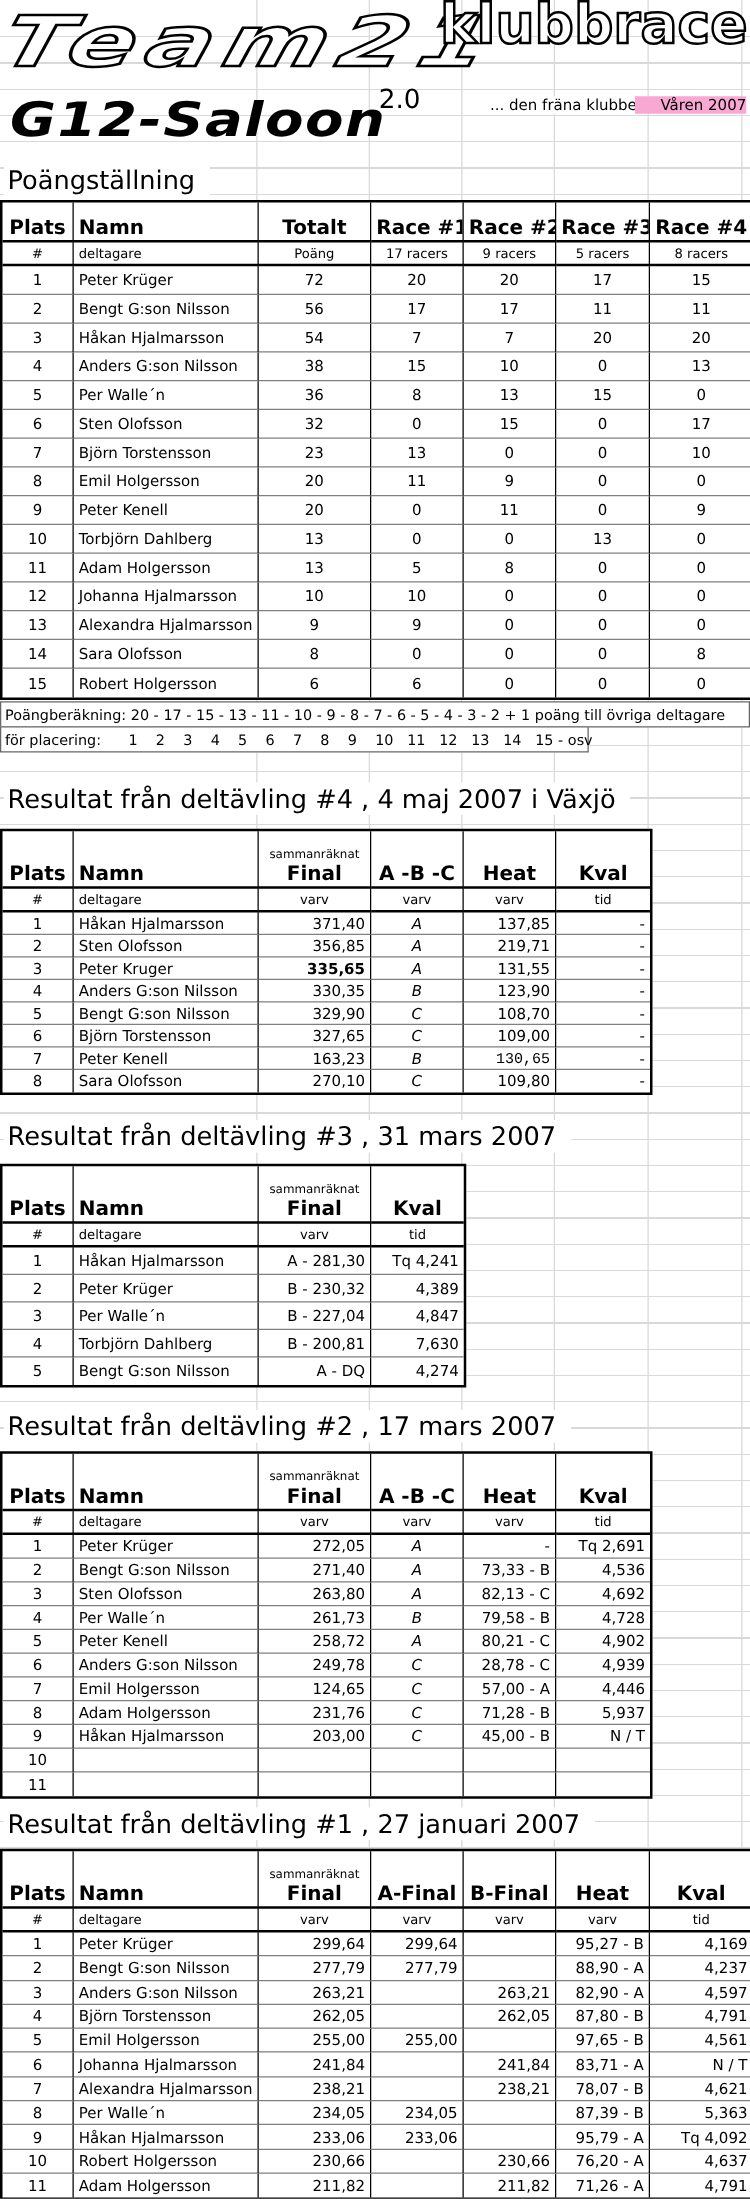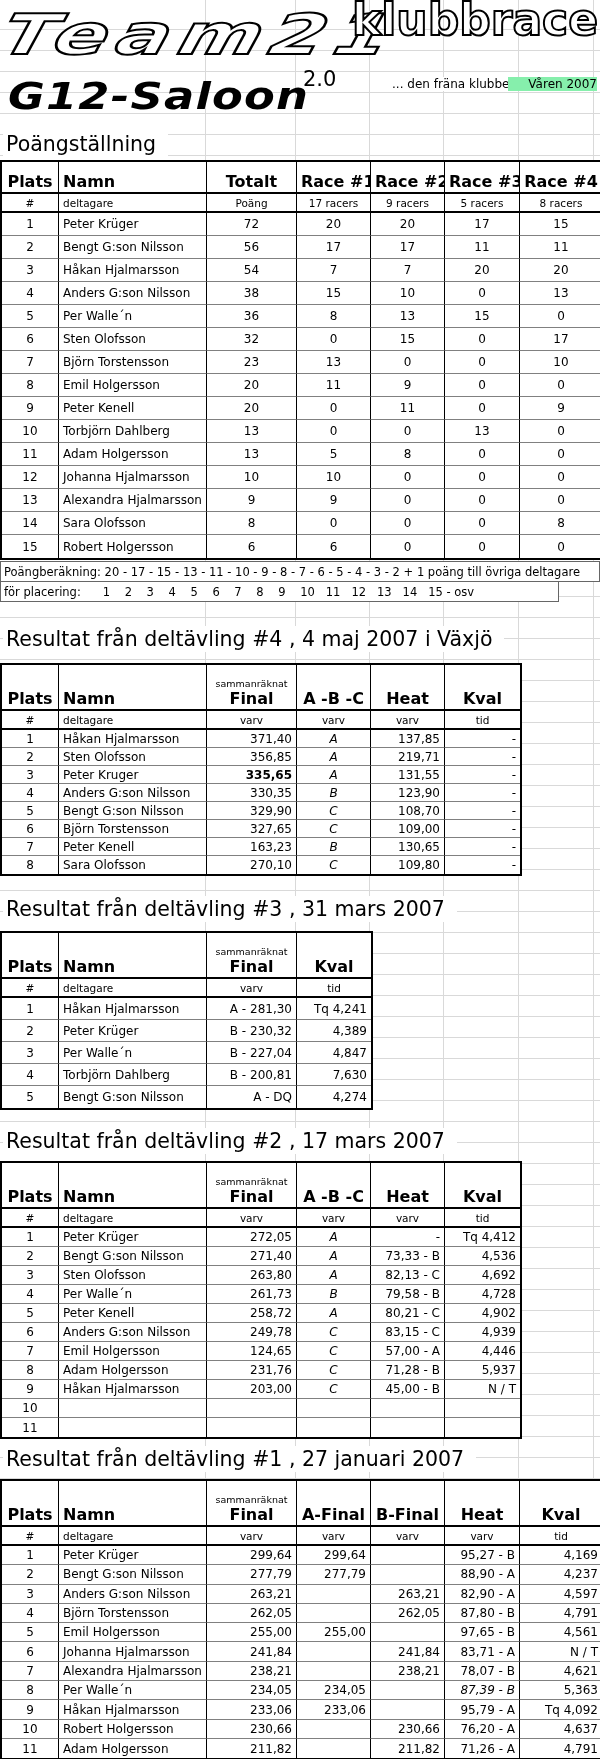--- a/index.html
+++ b/index.html
@@ -13,21 +13,21 @@
   .vline{position:absolute;top:0;width:1px;height:1759px;background:#d9d9d9;z-index:0;}
   
   .abs{position:absolute;z-index:2;}
   #team-logo{left:12px;top:2px;font-size:56px;font-weight:bold;font-style:italic;
     color:#fff;-webkit-text-stroke:2px #000;letter-spacing:6px;white-space:nowrap;
     transform:skewX(-15deg) scaleX(1.42);transform-origin:left top;z-index:2;}
   #klubbrace-logo{right:2px;top:-6px;font-size:44px;font-weight:bold;color:#fff;
     -webkit-text-stroke:2px #000;white-space:nowrap;letter-spacing:0;z-index:2;}
   #version{left:303px;top:67px;font-size:21px;z-index:2;}
   #tagline{left:392px;top:77px;font-size:12px;z-index:2;background:#fff;}
-  #season{left:508px;top:77px;width:89px;text-align:right;font-size:12px;z-index:2;background:#86efac;}
+  #season{left:508px;top:77px;width:89px;text-align:right;font-size:12px;z-index:2;background:#f9a8d4;}
   #class-title{left:8px;top:74px;font-size:38px;font-weight:bold;font-style:italic;
     letter-spacing:1px;transform:scaleX(1.18);transform-origin:left top;white-space:nowrap;z-index:2;}
   .sec-title{font-size:20.5px;background:#fff;padding:1px 12px 1px 3px;white-space:nowrap;z-index:2;}
   
   .tbl{position:absolute;left:0;background:#fff;border:2px solid #000;box-sizing:border-box;z-index:2;}
   .row{display:flex;}
   .cell{box-sizing:border-box;border-right:1px solid #000;border-bottom:1px solid #808080;
     padding:0 4px;display:flex;align-items:center;overflow:hidden;white-space:nowrap;font-size:12px;}
   .row .cell:last-child{border-right:none;}
   .hrow .cell{border-bottom:2px solid #000;flex-direction:column;justify-content:flex-end;
@@ -38,21 +38,21 @@
   .srow .cell{border-bottom:2px solid #000;font-size:10.5px;height:19px;}
   .lastrow .cell{border-bottom:none;}
   .al-l{justify-content:flex-start;}
   .al-c{justify-content:center;}
   .al-r{justify-content:flex-end;}
   .it{font-style:italic;}
   
   .note{position:absolute;left:0;background:#fff;border:1px solid #666;box-sizing:border-box;
     display:flex;align-items:center;padding:0 3px;font-size:11.5px;white-space:pre;z-index:2;}
   #note1{top:561px;width:600px;height:21px;}
-  #note2{top:581px;width:559px;height:21px;}
+  #note2{top:581px;width:471px;height:21px;}
 </style>
 </head>
 <body>
 
 <div id="hgrid"></div>
 
 <div id="team-logo" class="abs">Team21</div>
 <div id="klubbrace-logo" class="abs">klubbrace</div>
 <div id="version" class="abs">2.0</div>
 <div id="tagline" class="abs">... den fräna klubben</div>
@@ -315,21 +315,21 @@
       <div class="cell al-r" style="width: 90px;">327,65</div>
       <div class="cell al-c it" style="width: 74px;">C</div>
       <div class="cell al-r" style="width: 74px;">109,00</div>
       <div class="cell al-r" style="width: 75px;">-</div>
     </div>
     <div class="row" style="height: 18px;">
       <div class="cell al-c" style="width: 57px;">7</div>
       <div class="cell al-l" style="width: 148px;">Peter Kenell</div>
       <div class="cell al-r" style="width: 90px;">163,23</div>
       <div class="cell al-c it" style="width: 74px;">B</div>
-      <div class="cell al-r" style="width: 74px;">130,65</div>
+      <div class="cell al-r" style="width: 74px; font-family: Liberation Mono, monospace;">130,65</div>
       <div class="cell al-r" style="width: 75px;">-</div>
     </div>
     <div class="row lastrow" style="height: 18px;">
       <div class="cell al-c" style="width: 57px;">8</div>
       <div class="cell al-l" style="width: 148px;">Sara Olofsson</div>
       <div class="cell al-r" style="width: 90px;">270,10</div>
       <div class="cell al-c it" style="width: 74px;">C</div>
       <div class="cell al-r" style="width: 74px;">109,80</div>
       <div class="cell al-r" style="width: 75px;">-</div>
     </div>
@@ -428,21 +428,21 @@
       <div class="cell al-c" style="width: 74px;">varv</div>
       <div class="cell al-c" style="width: 74px;">varv</div>
       <div class="cell al-c" style="width: 75px;">tid</div>
     </div>
     <div class="row" style="height: 19px;">
       <div class="cell al-c" style="width: 57px;">1</div>
       <div class="cell al-l" style="width: 148px;">Peter Krüger</div>
       <div class="cell al-r" style="width: 90px;">272,05</div>
       <div class="cell al-c it" style="width: 74px;">A</div>
       <div class="cell al-r" style="width: 74px;">-</div>
-      <div class="cell al-r" style="width: 75px;">Tq 4,412</div>
+      <div class="cell al-r" style="width: 75px;">Tq 2,691</div>
     </div>
     <div class="row" style="height: 19px;">
       <div class="cell al-c" style="width: 57px;">2</div>
       <div class="cell al-l" style="width: 148px;">Bengt G:son Nilsson</div>
       <div class="cell al-r" style="width: 90px;">271,40</div>
       <div class="cell al-c it" style="width: 74px;">A</div>
       <div class="cell al-r" style="width: 74px;">73,33 - B</div>
       <div class="cell al-r" style="width: 75px;">4,536</div>
     </div>
     <div class="row" style="height: 19px;">
@@ -467,21 +467,21 @@
       <div class="cell al-r" style="width: 90px;">258,72</div>
       <div class="cell al-c it" style="width: 74px;">A</div>
       <div class="cell al-r" style="width: 74px;">80,21 - C</div>
       <div class="cell al-r" style="width: 75px;">4,902</div>
     </div>
     <div class="row" style="height: 19px;">
       <div class="cell al-c" style="width: 57px;">6</div>
       <div class="cell al-l" style="width: 148px;">Anders G:son Nilsson</div>
       <div class="cell al-r" style="width: 90px;">249,78</div>
       <div class="cell al-c it" style="width: 74px;">C</div>
-      <div class="cell al-r" style="width: 74px;">83,15 - C</div>
+      <div class="cell al-r" style="width: 74px;">28,78 - C</div>
       <div class="cell al-r" style="width: 75px;">4,939</div>
     </div>
     <div class="row" style="height: 19px;">
       <div class="cell al-c" style="width: 57px;">7</div>
       <div class="cell al-l" style="width: 148px;">Emil Holgersson</div>
       <div class="cell al-r" style="width: 90px;">124,65</div>
       <div class="cell al-c it" style="width: 74px;">C</div>
       <div class="cell al-r" style="width: 74px;">57,00 - A</div>
       <div class="cell al-r" style="width: 75px;">4,446</div>
     </div>
@@ -622,21 +622,21 @@
       <div class="cell al-r" style="width: 74px;">238,21</div>
       <div class="cell al-r" style="width: 75px;">78,07 - B</div>
       <div class="cell al-r" style="width: 82px;">4,621</div>
     </div>
     <div class="row" style="height: 19.3px;">
       <div class="cell al-c" style="width: 57px;">8</div>
       <div class="cell al-l" style="width: 148px;">Per Walle´n</div>
       <div class="cell al-r" style="width: 90px;">234,05</div>
       <div class="cell al-r" style="width: 74px;">234,05</div>
       <div class="cell al-r" style="width: 74px;"></div>
-      <div class="cell al-r" style="width: 75px; font-style: italic;">87,39 - B</div>
+      <div class="cell al-r" style="width: 75px;">87,39 - B</div>
       <div class="cell al-r" style="width: 82px;">5,363</div>
     </div>
     <div class="row" style="height: 19.3px;">
       <div class="cell al-c" style="width: 57px;">9</div>
       <div class="cell al-l" style="width: 148px;">Håkan Hjalmarsson</div>
       <div class="cell al-r" style="width: 90px;">233,06</div>
       <div class="cell al-r" style="width: 74px;">233,06</div>
       <div class="cell al-r" style="width: 74px;"></div>
       <div class="cell al-r" style="width: 75px;">95,79 - A</div>
       <div class="cell al-r" style="width: 82px;">Tq 4,092</div>

